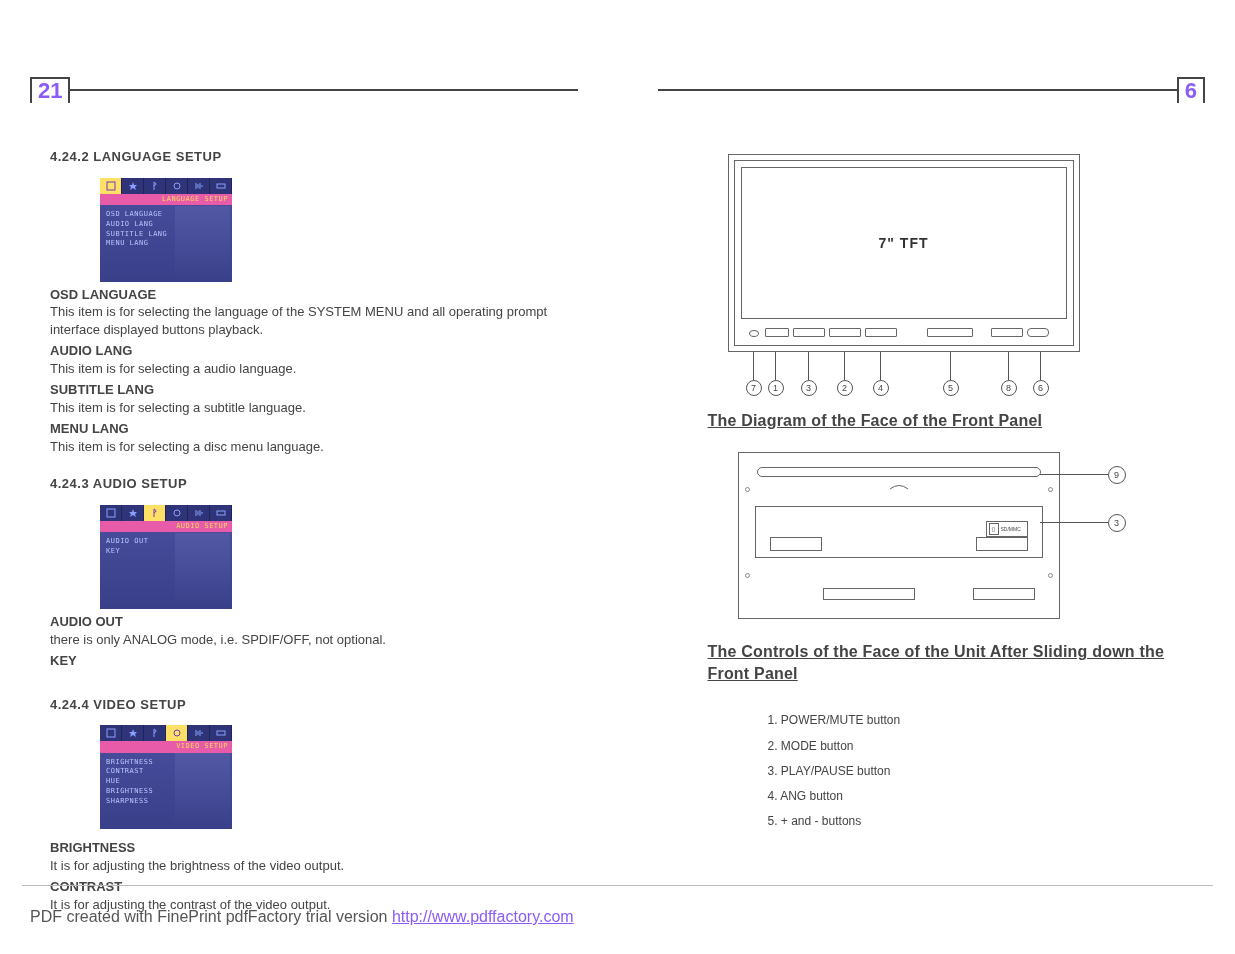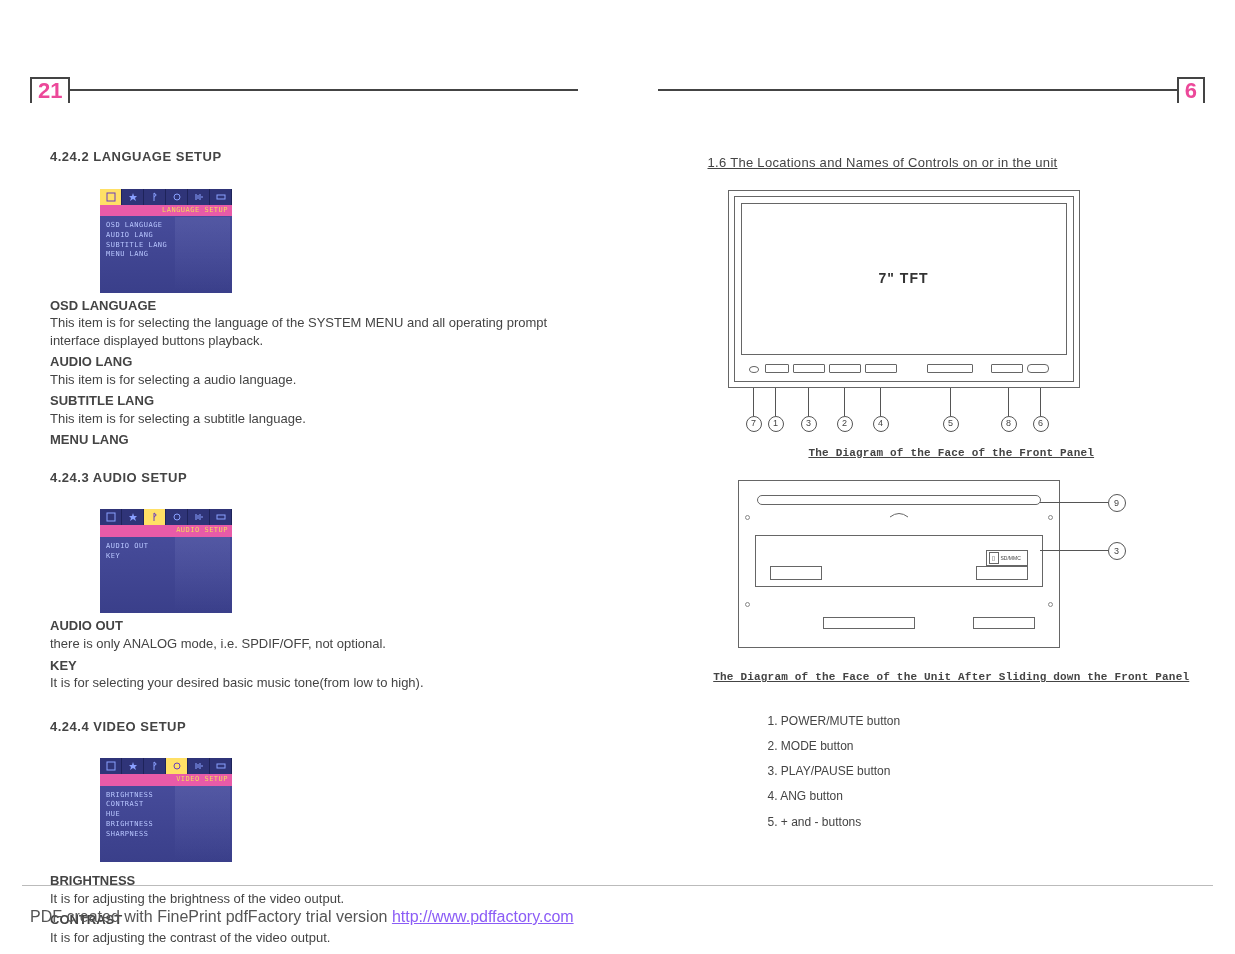--- a/index.html
+++ b/index.html
@@ -3,33 +3,33 @@
 <meta charset="utf-8">
 <style>
   body { margin:0; padding:0; font-family: Arial, Helvetica, sans-serif; background:#fff; color:#444; font-size:12px; }
   .page { width:1235px; height:954px; position:relative; }
   .columns { display:flex; flex-direction:row; padding:30px 30px 0 30px; gap:80px; }
   .col { flex:1; min-width:0; }
 
   
   .page-num-row { display:flex; align-items:center; margin-top:46px; height:28px; }
   .page-num-row.right { flex-direction:row-reverse; }
-  .page-num-tab { font-size:22px; font-weight:bold; color:#ec4899; padding:0 6px; border:2px solid #444;
+  .page-num-tab { font-size:22px; font-weight:bold; color:#8b5cf6; padding:0 6px; border:2px solid #444;
                    border-bottom:none; line-height:24px; background:#fff; }
   .page-num-rule { flex:1; border-bottom:2px solid #444; height:0; }
 
   .content { padding-left:20px; padding-top:30px; font-size:13px; line-height:1.35; color:#444;}
   .content-right { padding-left:50px; padding-right:10px; padding-top:50px; font-size:13px; line-height:1.35; color:#444;}
 
   .section-hd { font-weight:bold; letter-spacing:0.5px; margin-top:14px;}
   .sub-hd { font-weight:bold; margin-top:4px;}
   .body-text { }
 
   
-  .osd { width:132px; height:104px; margin-left:50px; margin-top:23px;
+  .osd { width:132px; height:104px; margin-left:50px; margin-top:12px;
          background:linear-gradient(#4b50a0,#3a3f8a); position:relative; font-family:monospace; color:#b8c6ff; }
   .osd-tabs { display:flex; height:16px; background:#2f3478;}
   .osd-tabs .t { flex:1; border-right:1px solid #1e235a; display:flex; align-items:center; justify-content:center;}
   .osd-tabs .t.active { background:#ffe066; color:#6a3dbb;}
   .osd-tabs .t svg{ width:10px;height:10px;}
   .osd-title-bar { background:#e85ba8; color:#f2dd5c; font-size:7px; text-align:right; padding:1px 4px; letter-spacing:0.5px;}
   .osd-body { padding:5px 6px; font-size:7px; letter-spacing:0.5px; line-height:1.4;}
   .osd-grad { position:absolute; left:75px; top:28px; right:2px; bottom:2px;
               background:linear-gradient(#6a6fb5,rgba(106,111,181,0)); opacity:0.35;}
 
@@ -41,22 +41,22 @@
   .panel-screen-frame { border:1px solid #666; height:150px; display:flex; align-items:center; justify-content:center;
                          font-weight:bold; letter-spacing:1px; font-size:14px; color:#333;}
   .panel-btn-row { height:14px; position:relative; margin-top:6px;}
   .fp-btn { position:absolute; bottom:2px; height:7px; border:1px solid #666; border-radius:1px; background:#fff;}
 
   .callouts { position:relative; height:46px; margin-left:20px; width:352px;}
   .call { position:absolute; top:28px; width:14px; height:14px; border:1px solid #555; border-radius:50%;
           font-size:9px; display:flex; align-items:center; justify-content:center; background:#fff;}
   .call-line { position:absolute; top:0; width:1px; background:#555;}
 
-  .diagram-caption { text-align:center; font-size:11px; font-weight:bold; text-decoration:underline;
-                     margin:12px 0 20px 0; letter-spacing:0.2px;font-family:Liberation Mono, monospace;}
+  .diagram-caption { text-align:left; font-size:16px; font-weight:bold; text-decoration:underline;
+                     margin:12px 0 20px 0; letter-spacing:0.2px;}
 
   .inner-panel { width:300px; border:1px solid #666; margin-left:30px; position:relative; padding:10px 10px 10px 10px;}
   .disc-slot { border:1px solid #666; border-radius:8px; height:8px; margin:4px 8px;}
   .slot-box { border:1px solid #666; height:50px; margin:12px 6px 6px 6px; position:relative;}
   .slot-box .mini { position:absolute; width:50px; height:12px; border:1px solid #666;}
   .slot-box .sd { position:absolute; right:14px; top:14px; width:38px; height:14px; border:1px solid #666;
                    font-size:5px; display:flex; align-items:center; gap:2px; padding-left:2px;}
   .slot-box .sd .chip{width:8px;height:10px;border:1px solid #666;display:flex;align-items:center;justify-content:center;font-size:6px;}
   .bottom-slot { position:absolute; border:1px solid #666; height:10px;}
   .screw { width:3px;height:3px;border:1px solid #888;border-radius:50%; position:absolute;}
@@ -128,20 +128,21 @@
           </div>
         </div>
 
         <div class="sub-hd">OSD LANGUAGE</div>
         <div class="body-text">This item is for selecting the language of the SYSTEM MENU and all operating prompt interface displayed buttons playback.</div>
         <div class="sub-hd">AUDIO LANG</div>
         <div class="body-text">This item is for selecting a audio language.</div>
         <div class="sub-hd">SUBTITLE LANG</div>
         <div class="body-text">This item is for selecting a subtitle language.</div>
         <div class="sub-hd">MENU LANG</div>
+        <div class="body-text">This item is for selecting a disc menu language.</div>
 
         <div class="section-hd" style="margin-top:20px">4.24.3  AUDIO SETUP</div>
         <div class="osd">
           <div class="osd-tabs">
             <div class="t">
                 <svg viewBox="0 0 10 10">
                   <rect x="1" y="1" width="8" height="8" fill="none" stroke="#8aa0ff"></rect>
                 </svg>
               </div>
             <div class="t">
@@ -174,21 +175,20 @@
           <div class="osd-grad"></div>
           <div class="osd-body">
             <div>AUDIO OUT</div>
               <div>KEY</div>
           </div>
         </div>
 
         <div class="sub-hd">AUDIO OUT</div>
         <div class="body-text">there is only ANALOG mode, i.e. SPDIF/OFF, not optional.</div>
         <div class="sub-hd">KEY</div>
-        <div class="body-text">It is for selecting your desired basic music tone(from low to high).</div>
 
         <div class="section-hd" style="margin-top:26px">4.24.4  VIDEO SETUP</div>
         <div class="osd">
           <div class="osd-tabs">
             <div class="t">
                 <svg viewBox="0 0 10 10">
                   <rect x="1" y="1" width="8" height="8" fill="none" stroke="#8aa0ff"></rect>
                 </svg>
               </div>
             <div class="t">
@@ -235,21 +235,20 @@
       </div>
     </div>
 
     <div class="col">
       <div class="page-num-row right">
         <div class="page-num-tab">6</div>
         <div class="page-num-rule"></div>
       </div>
 
       <div class="content-right">
-        <div class="rsec-title">1.6  The Locations and Names of Controls on or in the unit</div>
 
         <div class="panel-outer">
           <div class="panel-bezel">
             <div class="panel-screen-frame">7" TFT</div>
             <div class="panel-btn-row">
               <div class="fp-btn" style="left:8px; width:8px;height:5px; border-radius:50%;"></div>
               <div class="fp-btn" style="left:24px; width:22px"></div>
               <div class="fp-btn" style="left:52px; width:30px"></div>
               <div class="fp-btn" style="left:88px; width:30px"></div>
               <div class="fp-btn" style="left:124px;width:30px"></div>
@@ -307,21 +306,21 @@
               <div class="bottom-slot" style="right:14px;width:60px; bottom:8px;"></div>
             </div>
           </div>
 
           <div class="lead-h" style="left:332px; top:22px; width:68px;"></div>
           <div class="ext-call" style="left:400px; top:14px;">9</div>
           <div class="lead-h" style="left:332px; top:70px; width:68px;"></div>
           <div class="ext-call" style="left:400px; top:62px;">3</div>
         </div>
 
-        <div class="diagram-caption" style="margin-top:22px">The Diagram of the Face of the Unit After Sliding down the Front Panel</div>
+        <div class="diagram-caption" style="margin-top:22px">The Controls of the Face of the Unit After Sliding down the Front Panel</div>
 
         <div class="controls-list">
           <div>
             <div>1. POWER/MUTE button</div>
             <div>2. MODE button</div>
             <div>3. PLAY/PAUSE button</div>
             <div>4. ANG button</div>
             <div>5. + and - buttons</div>
           </div>
         </div>

